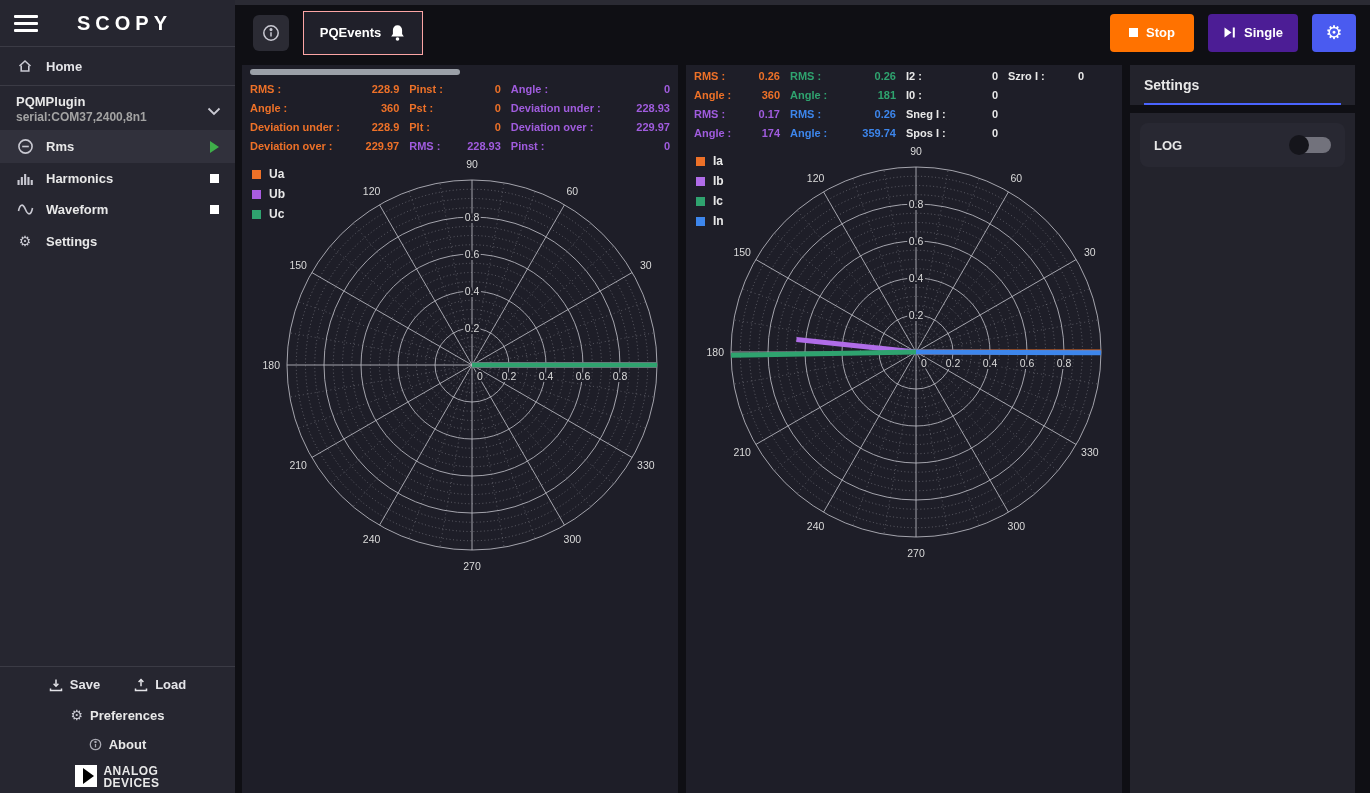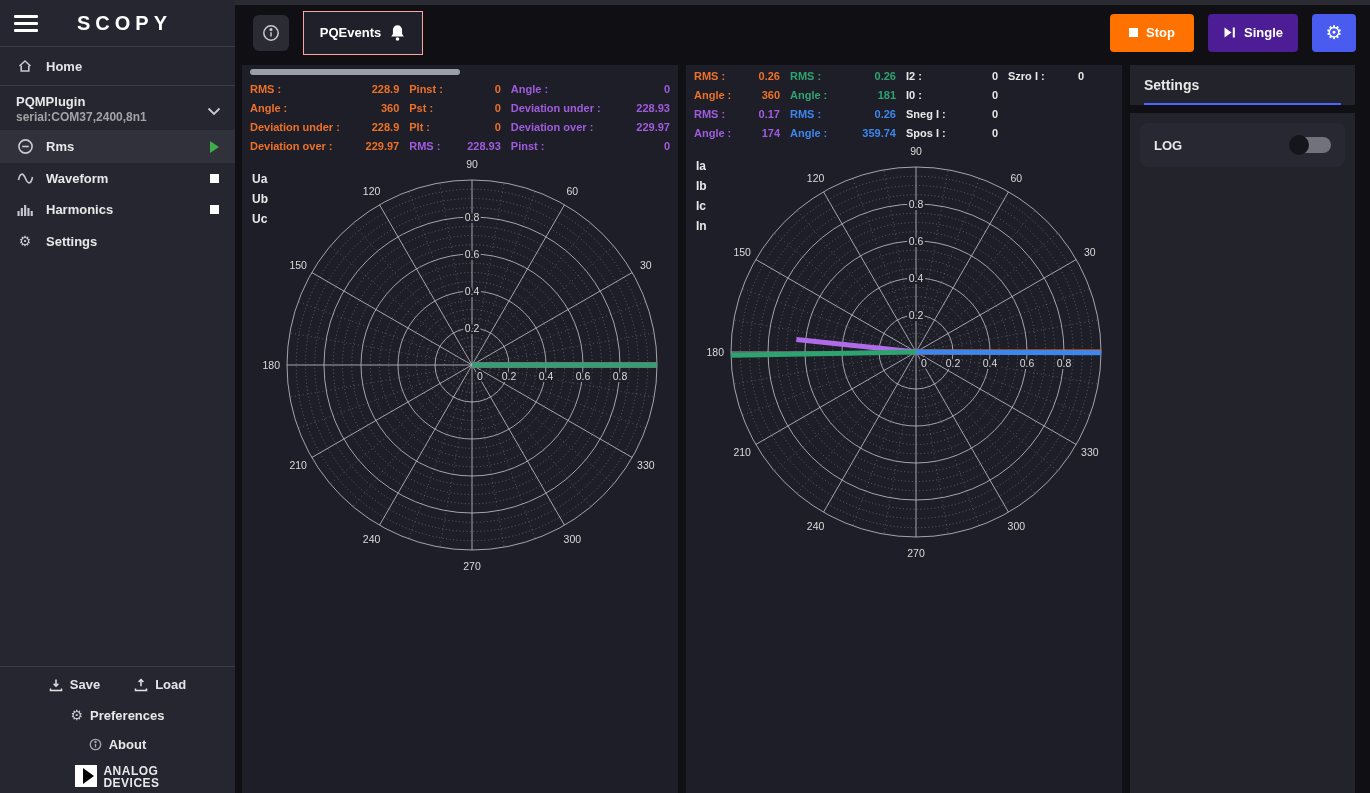--- a/index.html
+++ b/index.html
@@ -70,21 +70,21 @@
   .chart-card { width:436px; background:#1E1E28; padding:2px 8px; display:flex;
     flex-direction:column; flex-shrink:0; }
   .meas-scrollbar { width:50%; height:6px; background:#9BA0A8; border-radius:3px;
     margin:2px 0 5px 0; cursor:pointer; }
   .measurements { display:flex; gap:10px; }
   .meas-col { display:flex; flex-direction:column; }
   .meas-row { display:flex; justify-content:space-between; gap:6px; font-size:11px;
     font-weight:bold; line-height:19px; white-space:nowrap; }
   .chart-area { position:relative; flex:1; margin-top:4px; }
   .legend { position:absolute; left:2px; top:4px; }
-  .legend-item { display:flex; align-items:flex-start; gap:8px; height:20px;flex-direction:column; }
+  .legend-item { display:flex; align-items:center; gap:8px; height:20px; }
   .legend-sq { width:9px; height:9px; }
   .legend-label { font-size:12px; font-weight:bold; color:#E8E8E8; }
 
   .settings-panel { flex:1; display:flex; flex-direction:column; margin-right:7px; }
   .sp-head { background:#23232C; padding:12px 14px 0 14px; }
   .sp-title { color:#E8E8E8; font-size:14px; font-weight:bold; padding-bottom:10px; }
   .sp-underline { height:2px; background:#4A64FF; }
   .sp-body { background:#23232C; flex:1; margin-top:8px; padding:10px 10px; }
   .log-row { background:#282832; border-radius:8px; height:44px; display:flex;
     align-items:center; justify-content:space-between; padding:0 14px; }
@@ -141,39 +141,39 @@
           <circle cx="8.5" cy="8.5" r="6.6"></circle>
             <path d="M5.2 8.5 H11.8"></path>
         </svg>
       </span>
       <span class="t-label">Rms</span>
       <span class="run-play"></span>
     </div>
 
     <div class="tool">
       <span class="ic">
-        <svg width="17" height="15" viewBox="0 0 17 15" fill="none" stroke="currentColor" stroke-width="1.6">
-          <path d="M1.5 9 C3 1.5, 6 1.5, 8.5 7.5 C11 13.5, 14 13.5, 15.5 6"></path>
-        </svg>
-      </span>
-      <span class="t-label">Waveform</span>
-      <span class="run-stop"></span>
-    </div>
-
-    <div class="tool">
-      <span class="ic">
         <svg width="16" height="15" viewBox="0 0 16 15" fill="currentColor">
           <rect x="0.5" y="9" width="2.1" height="5"></rect>
             <rect x="3.8" y="6" width="2.1" height="8"></rect>
           <rect x="7.1" y="3" width="2.1" height="11"></rect>
             <rect x="10.4" y="6" width="2.1" height="8"></rect>
           <rect x="13.7" y="9" width="2.1" height="5"></rect>
         </svg>
       </span>
       <span class="t-label">Harmonics</span>
+      <span class="run-stop"></span>
+    </div>
+
+    <div class="tool">
+      <span class="ic">
+        <svg width="17" height="15" viewBox="0 0 17 15" fill="none" stroke="currentColor" stroke-width="1.6">
+          <path d="M1.5 9 C3 1.5, 6 1.5, 8.5 7.5 C11 13.5, 14 13.5, 15.5 6"></path>
+        </svg>
+      </span>
+      <span class="t-label">Waveform</span>
       <span class="run-stop"></span>
     </div>
 
     <div class="tool">
       <span class="ic" style="font-size:14px;">⚙</span>
       <span class="t-label">Settings</span>
     </div>
 
     <div class="sb-footer">
       <div class="divider"></div>

